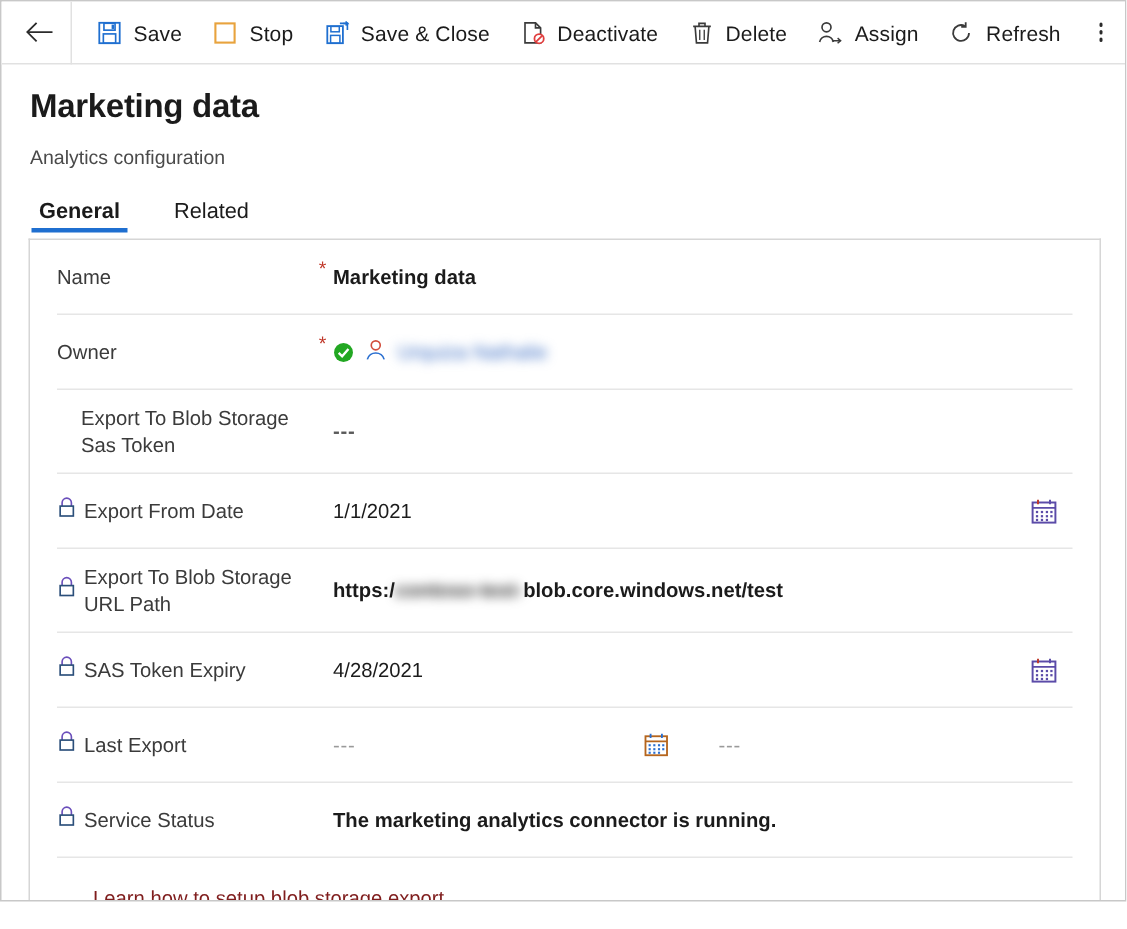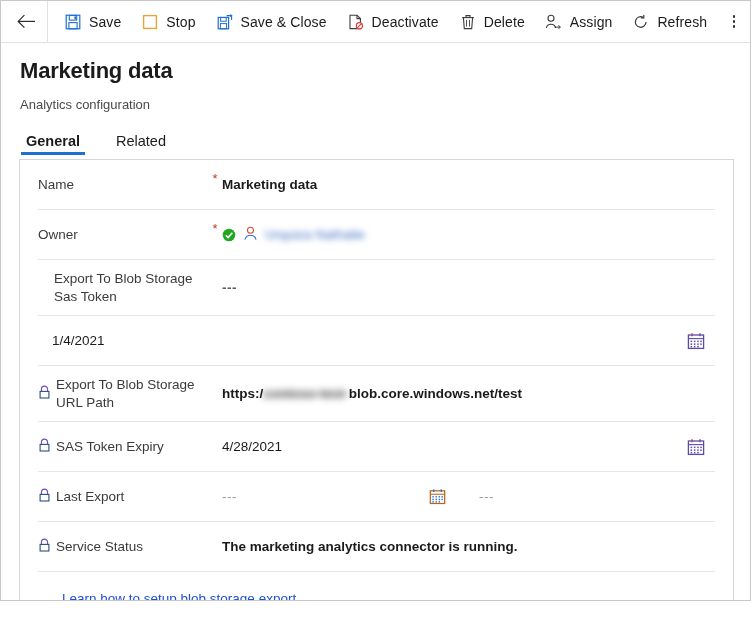--- a/index.html
+++ b/index.html
@@ -179,21 +179,21 @@
   .url-line { display: flex; align-items: flex-start; font-weight: bold; font-size: 13.5px; color: #1b1b1b; }
 
   
   .link-row {
     display: flex;
     align-items: center;
     min-height: 52px;
     padding-left: 24px;
   }
   .learn-link {
-    color: #1d4ed8;
+    color: #7f1d1d;
     font-size: 13.5px;
     text-decoration: underline;
     cursor: pointer;
   }
 
   .green-check { display: flex; align-items: center; }
 </style>
 </head>
 <body>
 
@@ -349,23 +349,32 @@
         <div class="label-cell indent">
           <span class="field-label">Export To Blob Storage Sas Token</span>
         </div>
         <span class="req"></span>
         <div class="value-cell">
           <span class="dash">---</span>
         </div>
       </div>
 
       <div class="row">
+        <div class="label-cell">
+          <span>
+            <svg width="13" height="14" viewBox="0 0 13 14">
+              <path d="M3.4 6.4 L3.4 4.2 A3.1 3.1 0 0 1 9.6 4.2 L9.6 6.4" fill="none" stroke="#6b4fbb" stroke-width="1.1"></path>
+              <rect x="2.1" y="6.4" width="8.8" height="6.6" fill="none" stroke="#2b4f7a" stroke-width="1.1"></rect>
+            </svg>
+          </span>
+          <span class="field-label">Export From Date</span>
+        </div>
         <span class="req"></span>
         <div class="value-cell">
-          <span class="value-plain">1/4/2021</span>
+          <span class="value-plain">1/1/2021</span>
           <span class="trail-cal">
             <svg width="18" height="18" viewBox="0 0 18 18">
               <rect x="1.4" y="3" width="15.2" height="13.4" fill="none" stroke="#5b4ba8" stroke-width="1.3"></rect>
               <line x1="1.4" y1="6.6" x2="16.6" y2="6.6" stroke="#5b4ba8" stroke-width="1.1"></line>
               <line x1="5" y1="1.2" x2="5" y2="4.2" stroke="#c0392b" stroke-width="1.3"></line>
               <line x1="13" y1="1.2" x2="13" y2="4.2" stroke="#5b4ba8" stroke-width="1.3"></line>
               <g fill="#5b4ba8">
                 <rect x="3.6" y="8.6" width="1.5" height="1.5"></rect>
                   <rect x="6.9" y="8.6" width="1.5" height="1.5"></rect>
                 <rect x="10.2" y="8.6" width="1.5" height="1.5"></rect>

